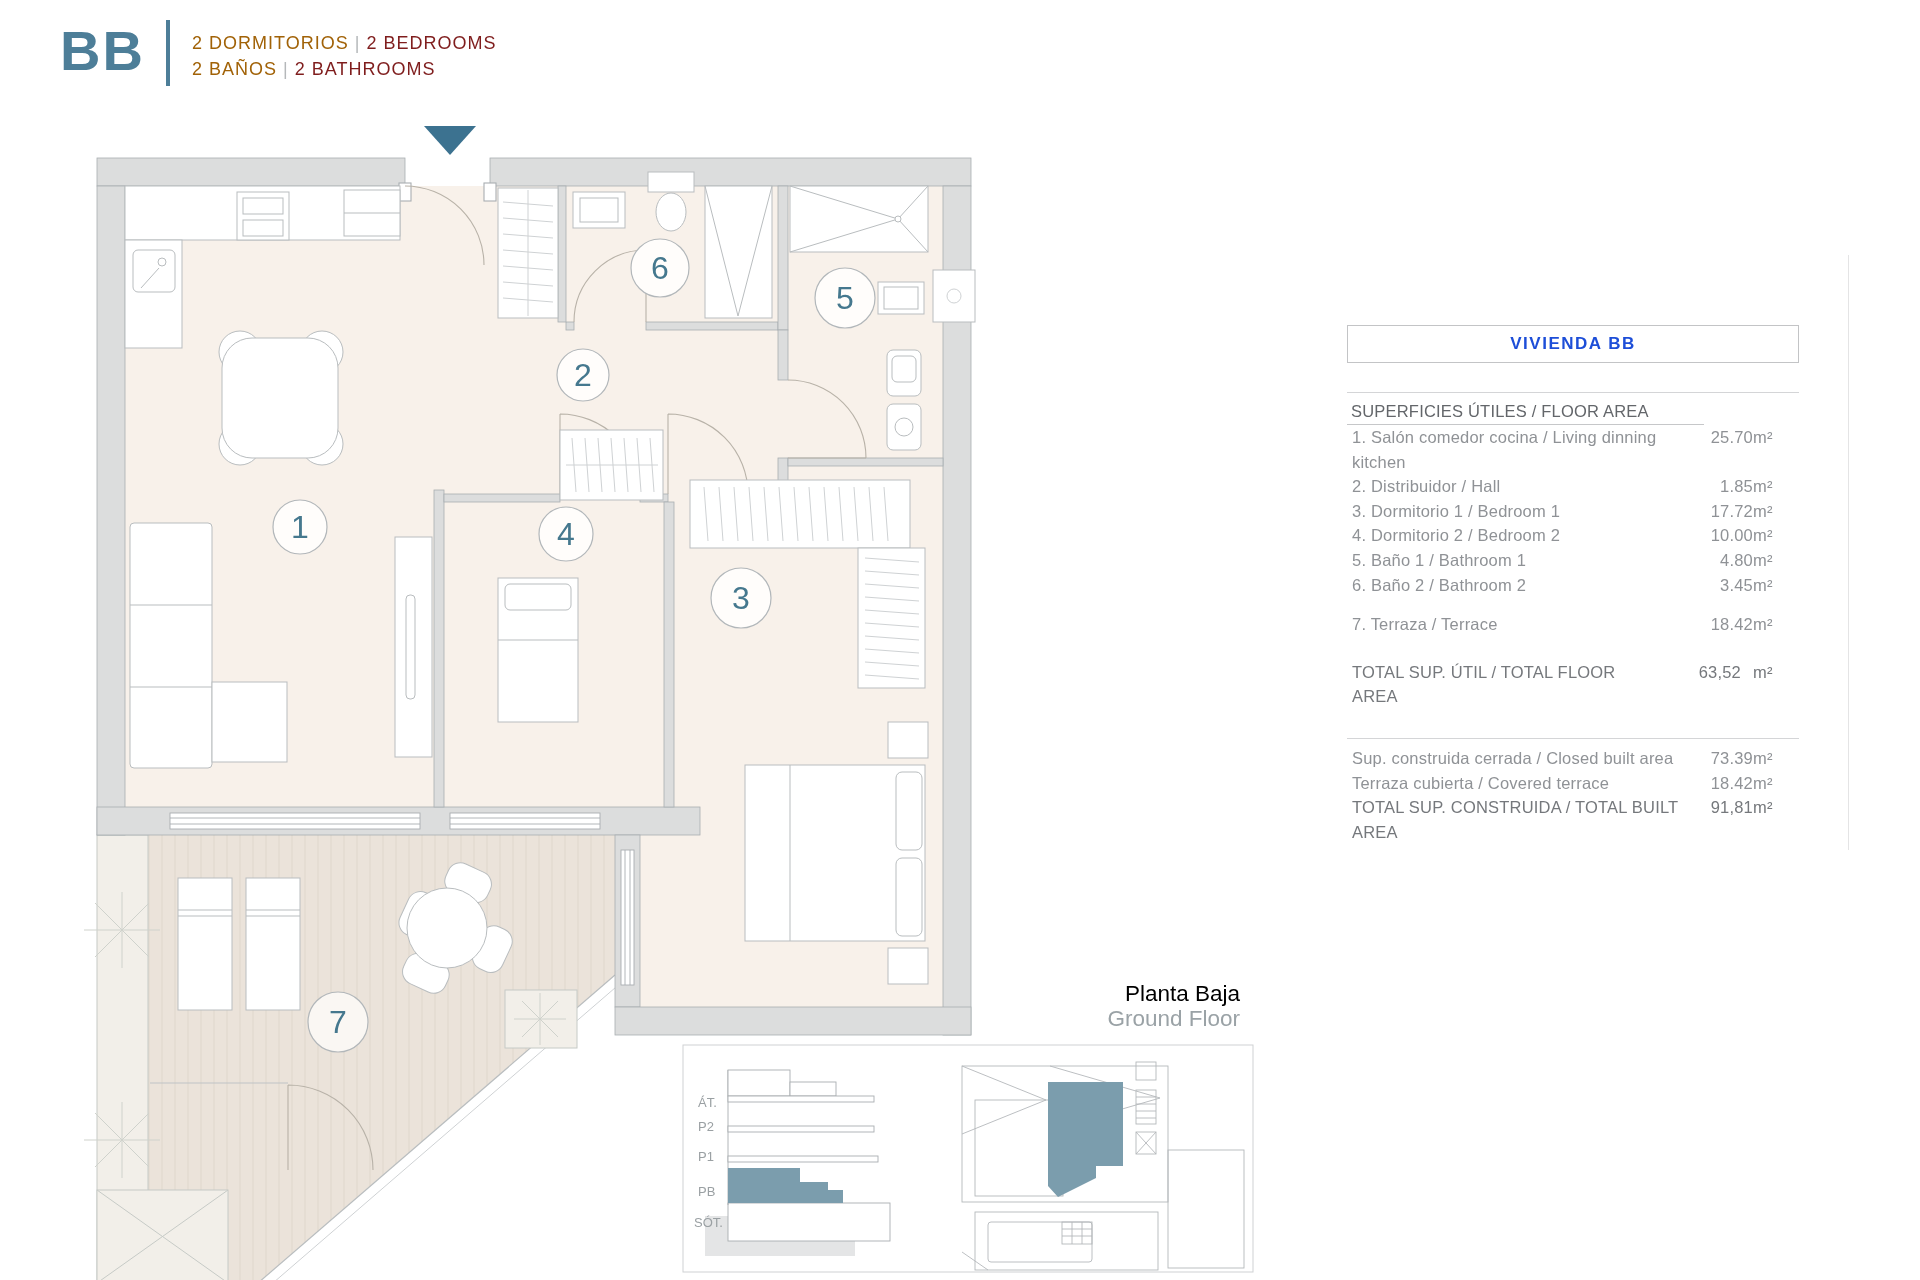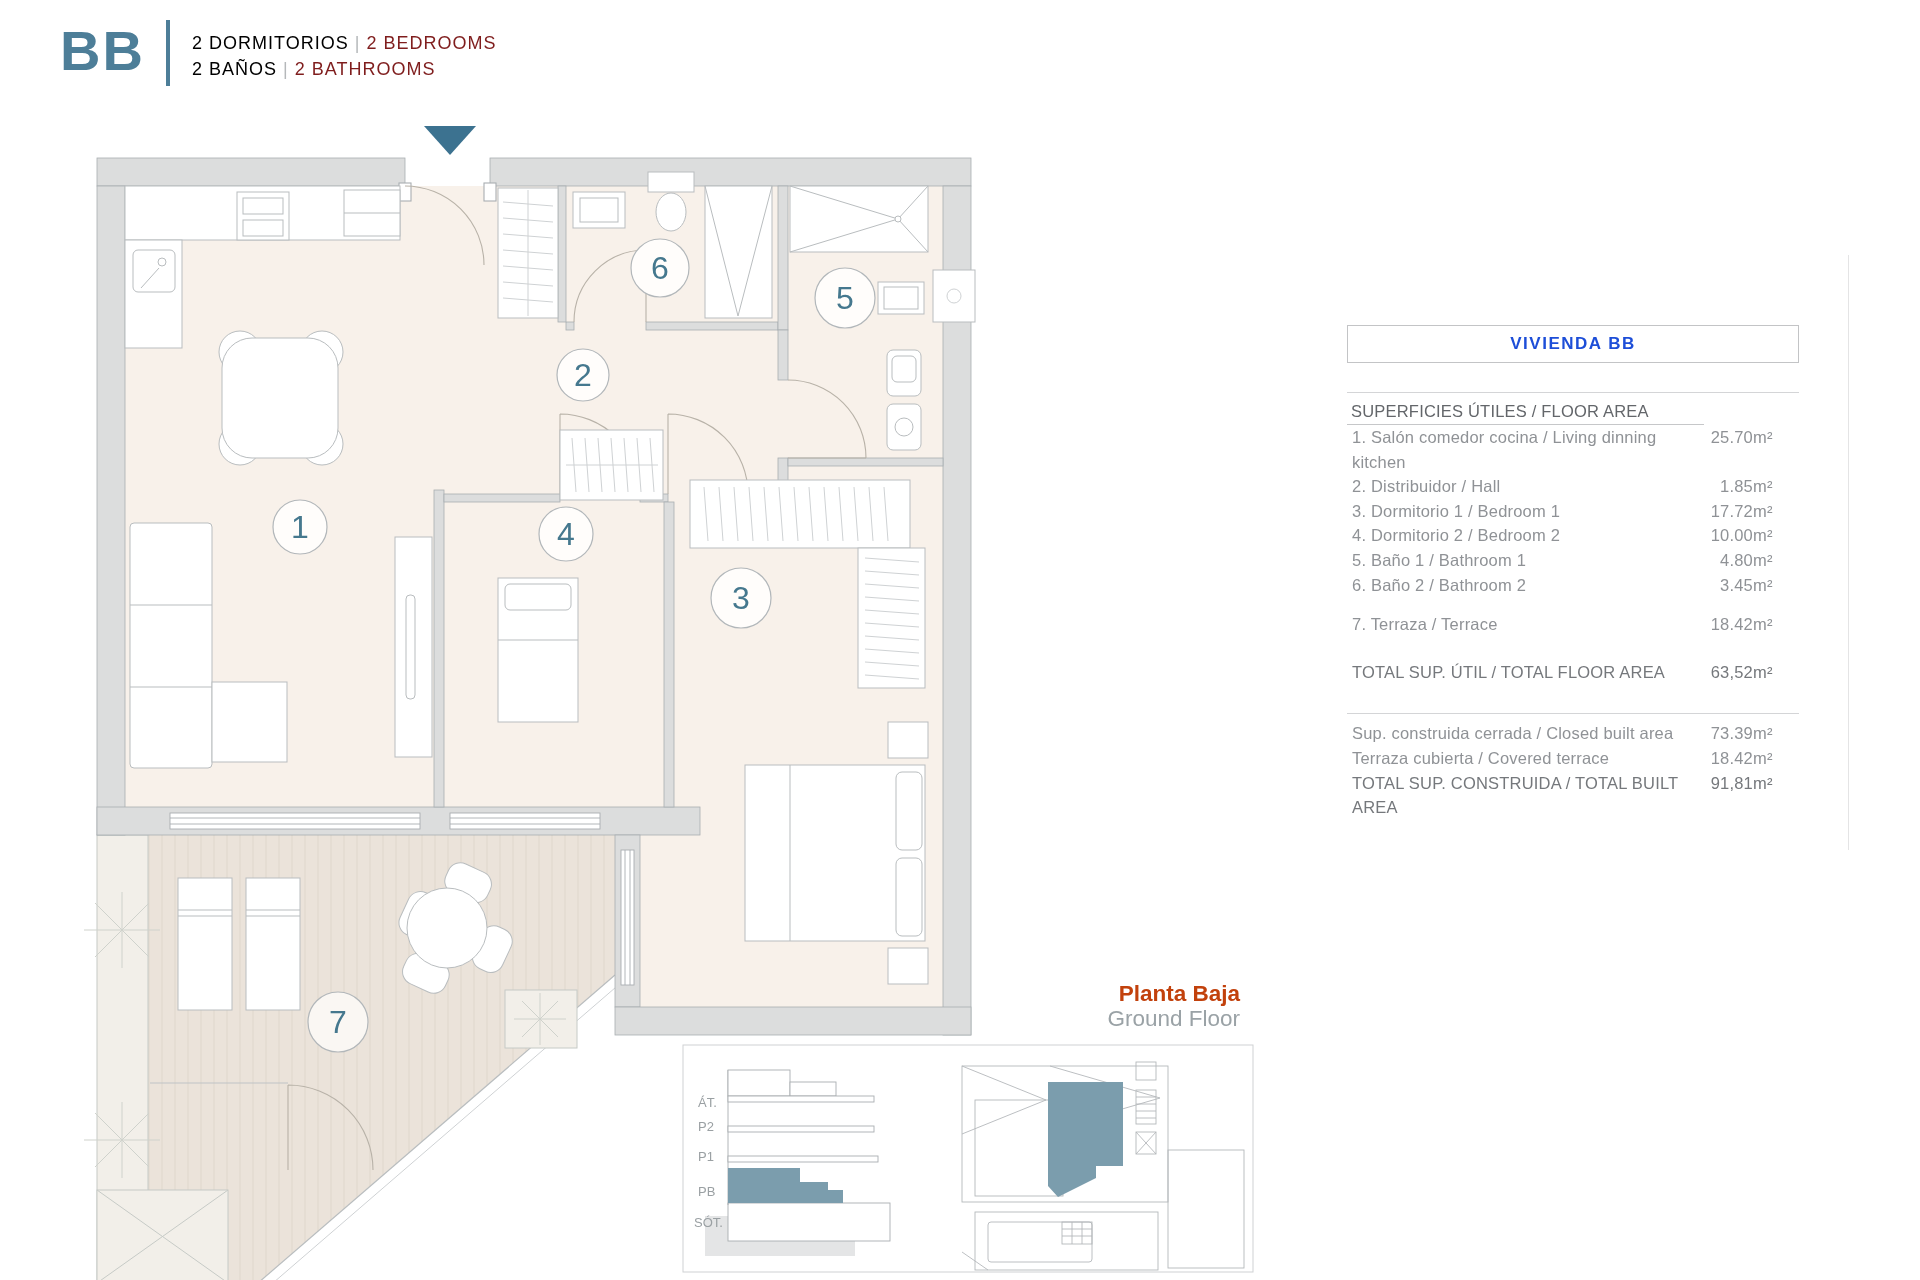--- a/index.html
+++ b/index.html
@@ -5,44 +5,44 @@
   html,body{margin:0;padding:0;background:#fff;}
   .page{position:relative;width:1920px;height:1280px;background:#ffffff;overflow:hidden;
         font-family:"Liberation Sans", sans-serif;}
   svg{position:absolute;left:0;top:0;}
 
   
   .hdr-logo{position:absolute;left:60px;top:18px;font-size:56px;font-weight:bold;
             color:#4d7e98;letter-spacing:2px;}
   .hdr-bar{position:absolute;left:166px;top:20px;width:4px;height:66px;background:#4d7e98;}
   .hdr-specs{position:absolute;left:192px;top:30px;font-size:18px;letter-spacing:1px;line-height:26px;}
-  .spec-es{color:#000000;}
+  .spec-es{color:#a16207;}
   .spec-sep{color:#b5b8ba;padding:0 6px;}
   .spec-en{color:#7f1d1d;}
 
   
   .floor-label{position:absolute;right:680px;top:981px;text-align:right;line-height:25px;font-size:22.5px;}
-  .floor-label .es{color:#c2410c;font-weight:bold;}
+  .floor-label .es{color:#000000;}
   .floor-label .en{color:#9aa2a6;}
 
   
   .area-table{position:absolute;left:1347px;top:325px;width:452px;font-size:16.5px;
               color:#8f9296;letter-spacing:.2px;}
   .tbl-title{height:36px;border:1px solid #c3c4c6;display:flex;align-items:center;justify-content:center;
              font-weight:bold;color:#1d4ed8;font-size:17px;letter-spacing:1.5px;}
   .tbl-section{margin-top:29px;border-top:1px solid #d4d5d7;padding-top:7px;}
   .tbl-header{color:#63666a;padding:2px 0 4px 4px;position:relative;}
   .tbl-header::after{content:"";position:absolute;left:0;bottom:0;height:1px;background:#c6c7c9;width:79%;}
   .tbl-header.full::after{width:100%;}
   .tbl-row{display:flex;line-height:24.6px;padding-left:5px;}
   .tbl-row .lbl{flex:1;}
   .tbl-row .val{width:66px;text-align:right;}
   .tbl-row .unit{width:46px;text-align:left;}
   .gap-sm{margin-top:15px;}
-  .gap-lg{margin-top:23px;}
+  .gap-lg{margin-top:23px;gap:12px;}
   .tbl-total{color:#75787c;}
   .edge-line{position:absolute;left:1848px;top:255px;width:1px;height:595px;background:#e4e4e5;}
 </style>
 </head>
 <body>
 
 <div class="page">
 
   <div class="hdr-logo">BB</div>
   <div class="hdr-bar"></div>

